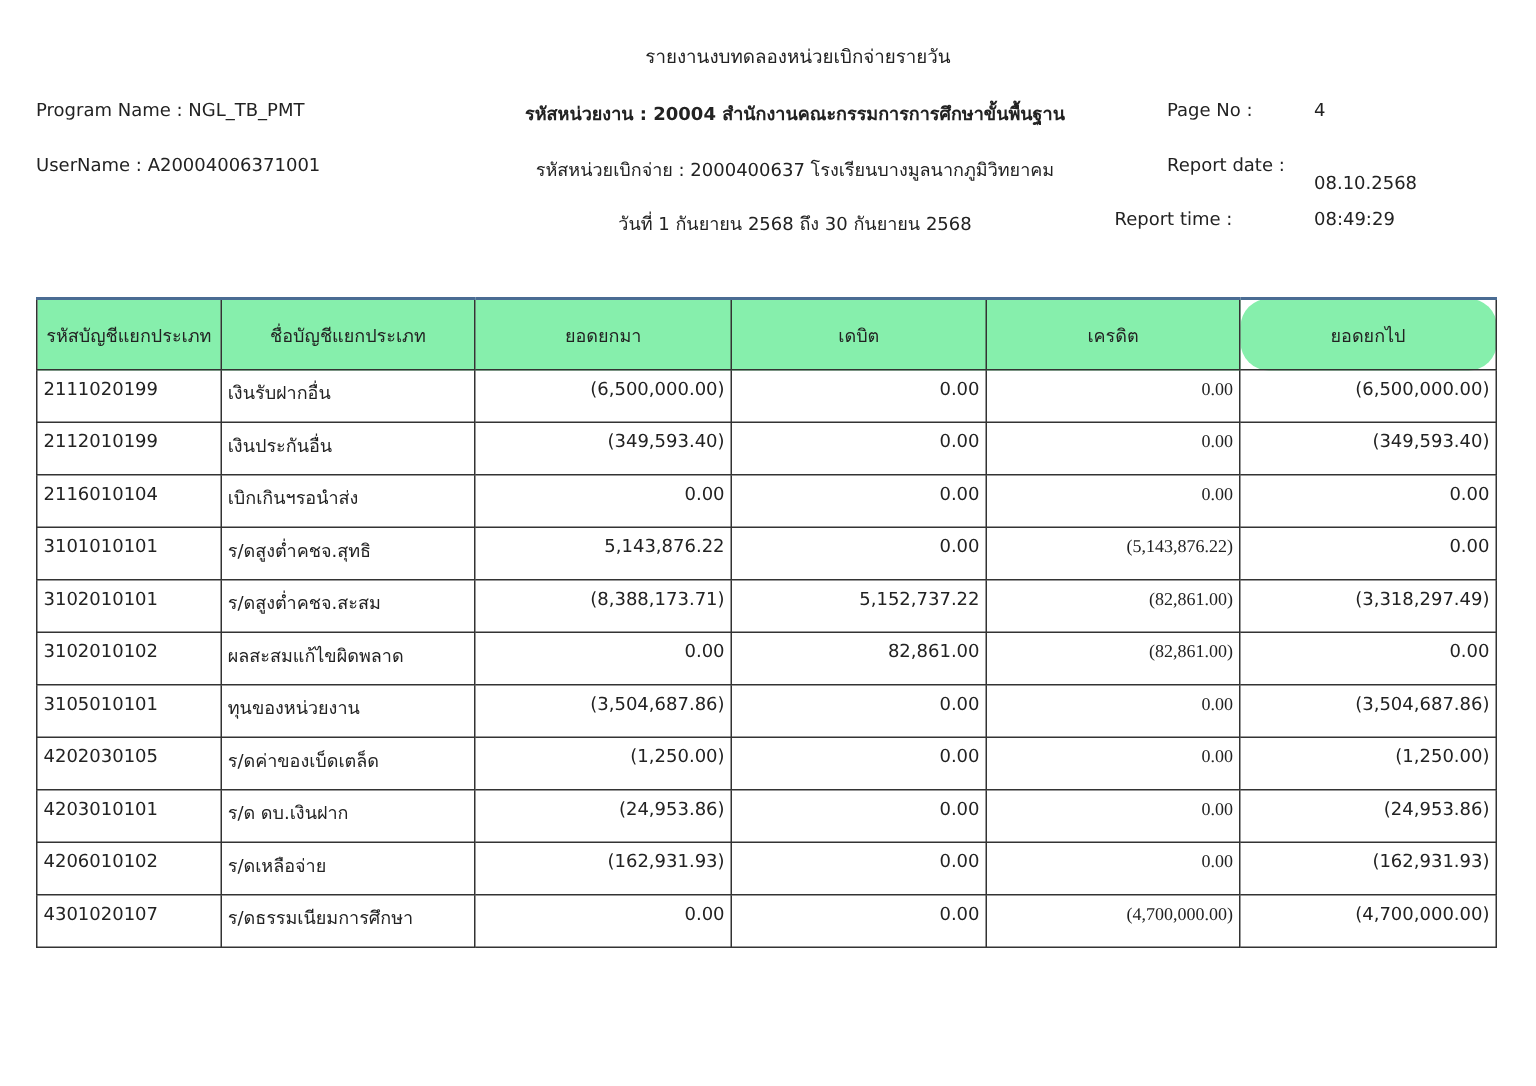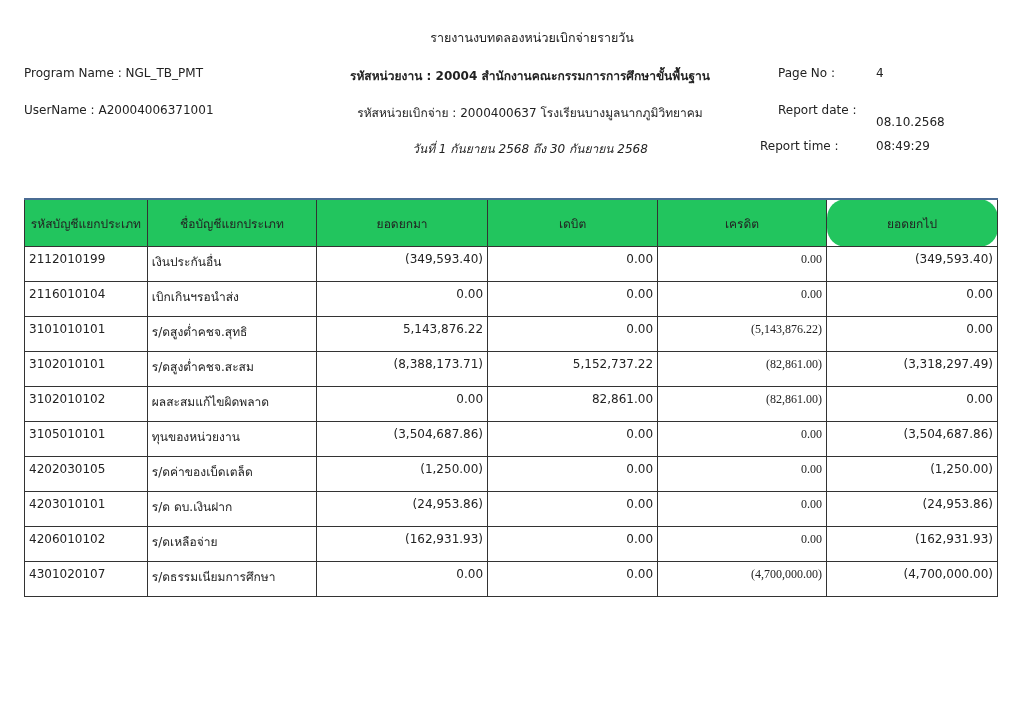--- a/index.html
+++ b/index.html
@@ -39,21 +39,21 @@
     }
     table.report {
       position: absolute;
       top: 198px;
       left: 24px;
       width: 974px;
       border-collapse: collapse;
       font-size: 12px;
     }
     table.report th {
-      background: #22c55e;
+      background: #86efac;
       font-weight: normal;
       height: 46px;
       border: 1.5px solid #333;
       border-top: 2px solid #4a6c93;
       text-align: center;
       padding: 0 4px;
       color: #222;
     }
     table.report td {
       height: 35px;
@@ -82,36 +82,44 @@
 <div class="hdr-line" style="top:66px; left:24px;">Program Name : NGL_TB_PMT</div>
 <div class="hdr-line hdr-center" style="top:66px; left:180px;font-weight:bold;">รหัสหน่วยงาน : 20004 สำนักงานคณะกรรมการการศึกษาขั้นพื้นฐาน</div>
 <div class="meta-label" style="top:66px; left:778px;">Page No :</div>
 <div class="meta-label" style="top:66px; left:876px;">4</div>
 
 <div class="hdr-line" style="top:103px; left:24px;">UserName : A20004006371001</div>
 <div class="hdr-line hdr-center" style="top:103px; left:180px;">รหัสหน่วยเบิกจ่าย : 2000400637 โรงเรียนบางมูลนากภูมิวิทยาคม</div>
 <div class="meta-label" style="top:103px; left:778px;">Report date :</div>
 <div class="meta-label" style="top:103px; left:876px;margin-top:12px;">08.10.2568</div>
 
-<div class="hdr-line hdr-center" style="top:139px; left:180px;font-style:italic;">วันที่ 1 กันยายน 2568 ถึง 30 กันยายน 2568</div>
-<div class="meta-label" style="top:139px; left:760px;">Report time :</div>
+<div class="hdr-line hdr-center" style="top:139px; left:180px;">วันที่ 1 กันยายน 2568 ถึง 30 กันยายน 2568</div>
+<div class="meta-label" style="top:139px; left:743px;">Report time :</div>
 <div class="meta-label" style="top:139px; left:876px;">08:49:29</div>
 
 <table class="report">
   <thead>
     <tr>
       <th class="c0">รหัสบัญชีแยกประเภท</th>
       <th class="c1">ชื่อบัญชีแยกประเภท</th>
       <th class="c2">ยอดยกมา</th>
       <th class="c3">เดบิต</th>
       <th class="c4">เครดิต</th>
       <th class="c5">ยอดยกไป</th>
     </tr>
   </thead>
   <tbody id="table-body">
+      <tr>
+        <td class="c0">2111020199</td>
+        <td class="c1">เงินรับฝากอื่น</td>
+        <td class="c2 num">(6,500,000.00)</td>
+        <td class="c3 num">0.00</td>
+        <td class="c4 num">0.00</td>
+        <td class="c5 num">(6,500,000.00)</td>
+      </tr>
       <tr>
         <td class="c0">2112010199</td>
         <td class="c1">เงินประกันอื่น</td>
         <td class="c2 num">(349,593.40)</td>
         <td class="c3 num">0.00</td>
         <td class="c4 num">0.00</td>
         <td class="c5 num">(349,593.40)</td>
       </tr>
       <tr>
         <td class="c0">2116010104</td>

